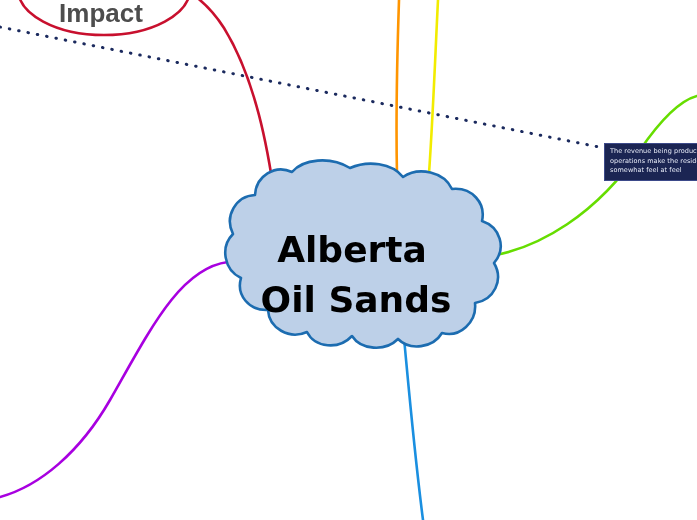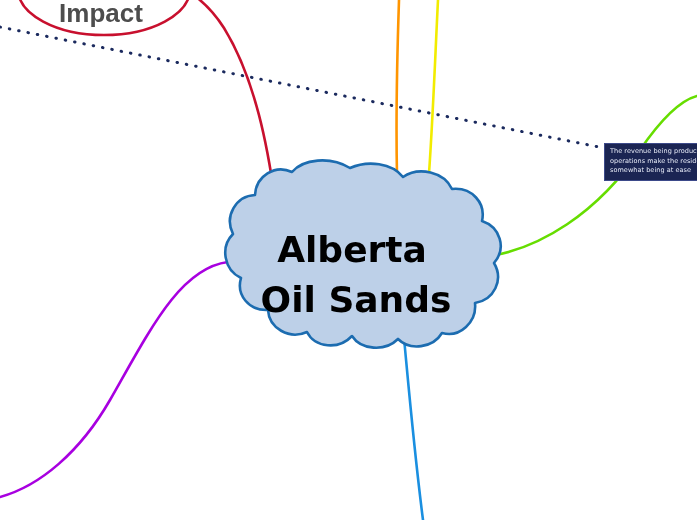--- a/index.html
+++ b/index.html
@@ -99,16 +99,16 @@
       <text class="node-label" x="356" y="312" font-size="36" text-anchor="middle">Oil Sands</text>
     </g>
 
     <text class="branch-label" x="101" y="22" font-size="26" text-anchor="middle">Impact</text>
 
   </svg>
 
   <div id="tooltip">
     <div class="tip-line">The revenue being produced</div>
     <div class="tip-line">operations make the residen</div>
-    <div class="tip-line">somewhat being at ease</div>
+    <div class="tip-line">somewhat feel at feel</div>
   </div>
 
 </div>
 
 </body></html>

